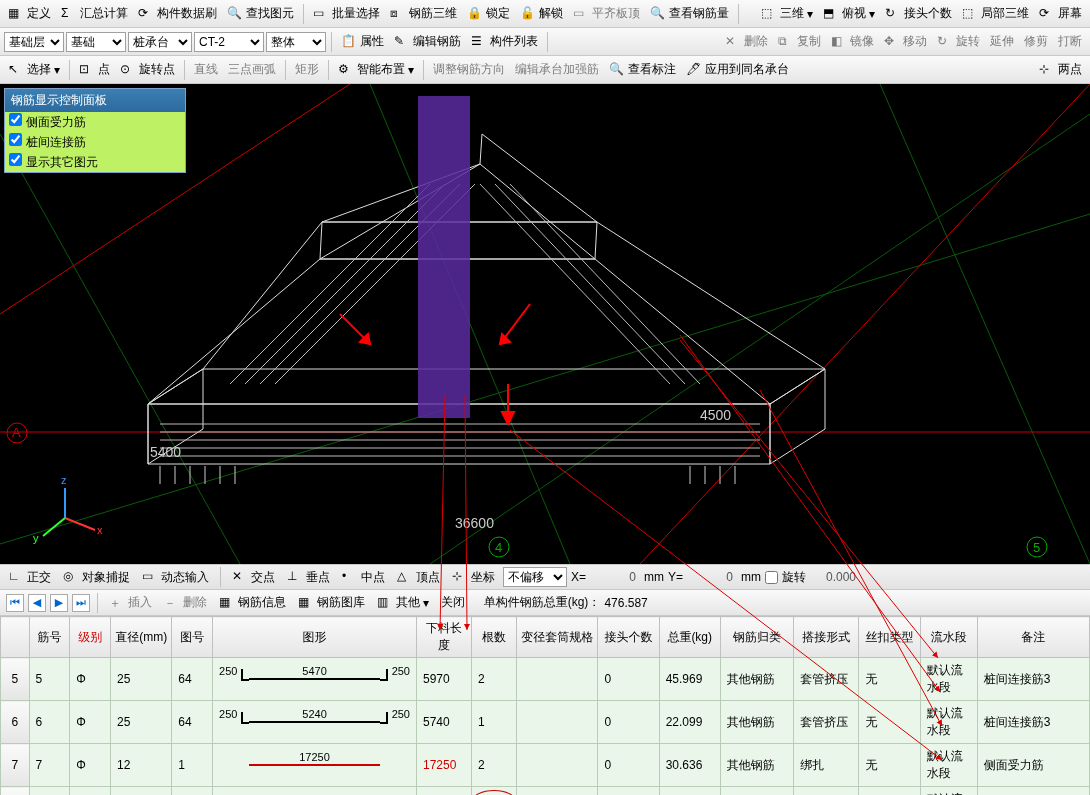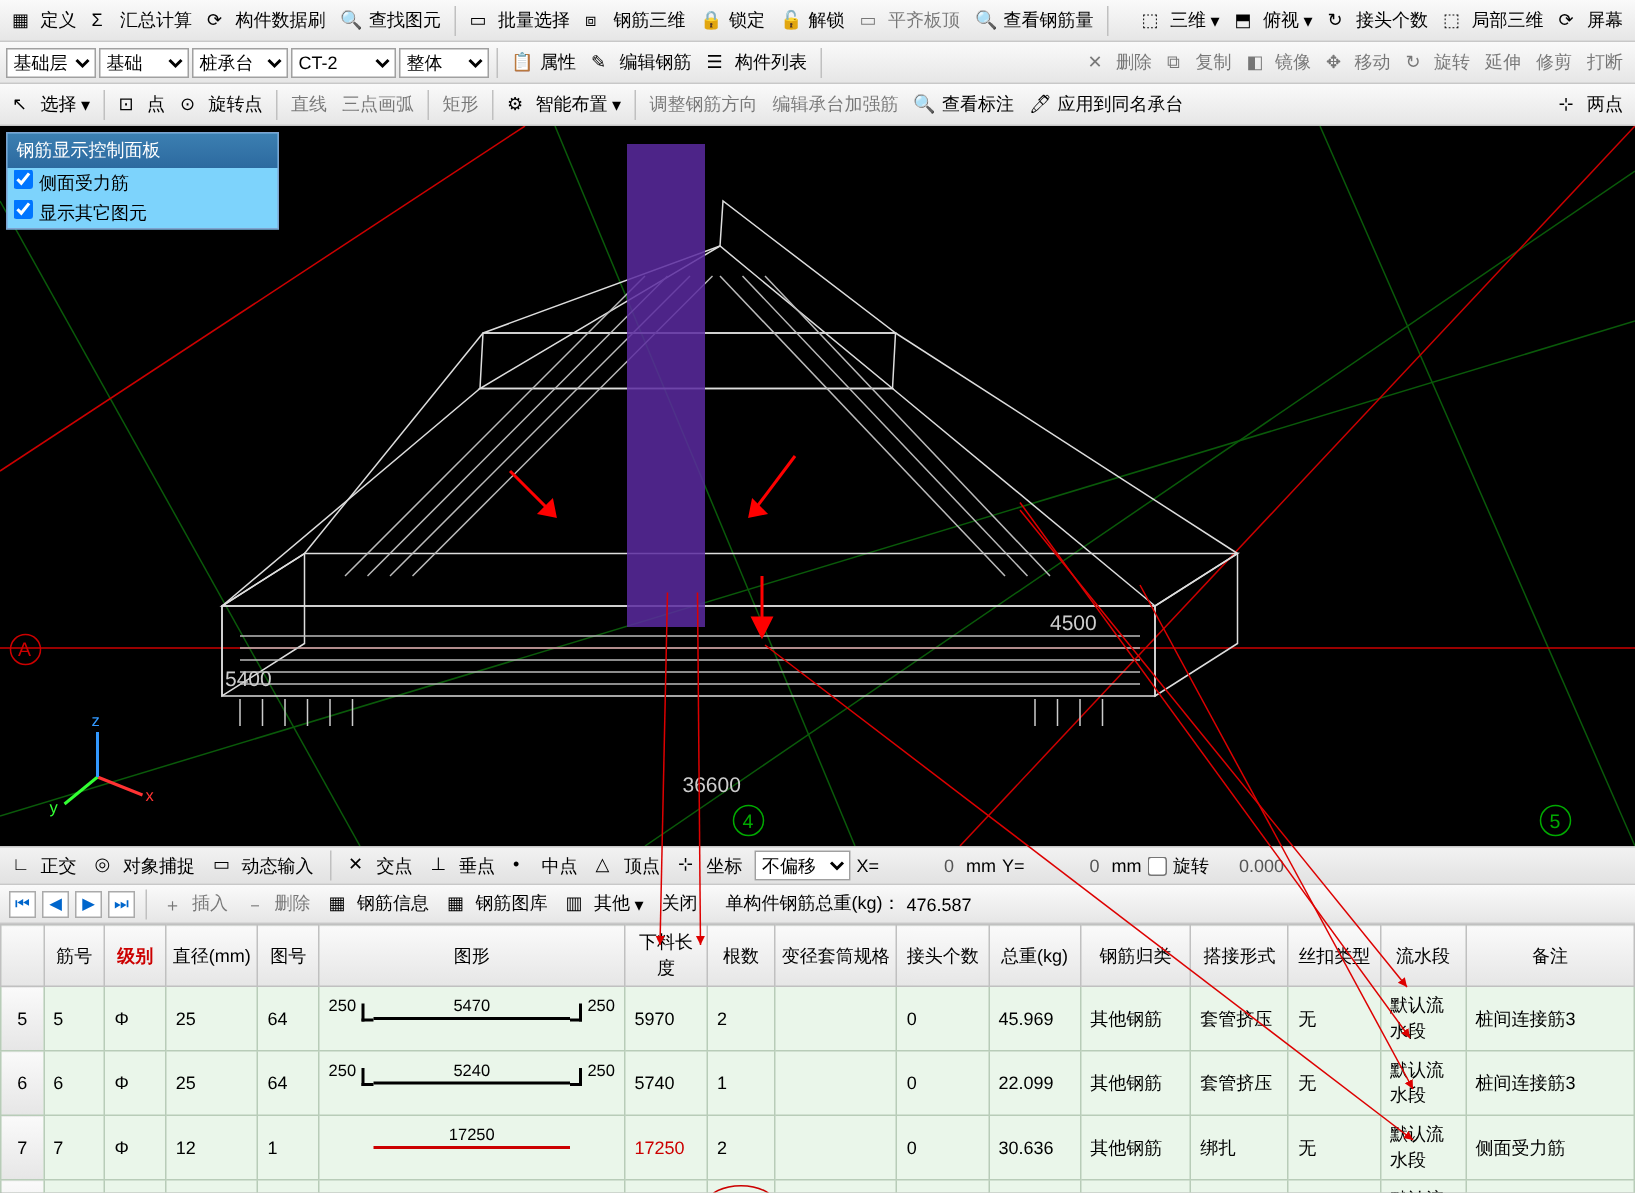--- a/index.html
+++ b/index.html
@@ -9,21 +9,21 @@
 .toolbar { display: flex; align-items: center; height: 28px; background: linear-gradient(#fafafa,#e6e6e6); border-bottom: 1px solid #c8c8c8; padding: 0 4px; font-size: 12px; gap: 2px; white-space: nowrap; overflow: hidden; }
 .tbtn { display: inline-flex; align-items: center; padding: 2px 4px; gap: 3px; cursor: pointer; border-radius: 2px; }
 .sep { width: 1px; height: 20px; background: #c0c0c0; margin: 0 3px; }
 .ico { width: 16px; height: 16px; display: inline-block; }
 .sel { height: 20px; font-size: 12px; border: 1px solid #a0a0a0; background: #fff; }
 
 
 #viewport { position: relative; width: 1090px; height: 480px; background: #000; overflow: hidden; }
 
 
-#panel { position: absolute; left: 4px; top: 88px; width: 182px; background: #7dd3fc; border: 1px solid #7da2ce; font-size: 12px; z-index: 30; }
+#panel { position: absolute; left: 4px; top: 88px; width: 182px; background: #bef264; border: 1px solid #7da2ce; font-size: 12px; z-index: 30; }
 #panel .hd { background: linear-gradient(#3c7fb1,#2c6aa0); color: #fff; padding: 3px 6px; font-size: 12px; }
 #panel label { display: block; padding: 1px 4px; }
 #panel input { margin-right: 4px; }
 
 
 #stat { display: flex; align-items: center; height: 26px; background: linear-gradient(#f2f2f2,#e2e2e2); border-top:1px solid #c8c8c8; border-bottom:1px solid #c8c8c8; font-size: 12px; padding: 0 4px; gap: 4px; }
 #stat .val { display:inline-block; min-width: 50px; text-align:right; padding: 0 4px; color:#555; }
 
 
 #rbtool { display:flex; align-items:center; height:26px; background: linear-gradient(#fafafa,#e6e6e6); border-bottom:1px solid #c8c8c8; font-size:12px; padding:0 6px; gap:4px;}
@@ -204,20 +204,21 @@
   <span class="tbtn">
       <span class="ico">⊹</span>
       <span>两点</span>
     </span>
 </div>
 
 <div id="panel">
   <div class="hd">钢筋显示控制面板</div>
   <div id="panelItems">
       <label><input type="checkbox" checked="" style="">侧面受力筋</label>
+      <label><input type="checkbox" checked="" style="">桩间连接筋</label>
       <label><input type="checkbox" checked="" style="">显示其它图元</label>
     </div>
 </div>
 
 <div id="viewport">
   <svg class="overlay" width="1090" height="480">
 
     <g stroke="#0a5a0a" stroke-width="1">
       <line x1="0" y1="50" x2="240" y2="480"></line>
       <line x1="370" y1="0" x2="570" y2="480"></line>
@@ -384,21 +385,21 @@
     </span>
   &nbsp;&nbsp;
   <span>单构件钢筋总重(kg)：</span><span>476.587</span>
 </div>
 
 <table id="grid">
   <thead>
       <tr id="gridHead">
         <th style="width: 28px;"></th>
         <th style="width: 40px;">筋号</th>
-        <th class="red" style="width: 40px; font-weight: bold;">级别</th>
+        <th class="red" style="width: 40px;">级别</th>
         <th style="width: 60px;">直径(mm)</th>
         <th style="width: 40px;">图号</th>
         <th style="width: 200px;">图形</th>
         <th style="width: 54px;">下料长度</th>
         <th style="width: 44px;">根数</th>
         <th style="width: 80px;">变径套筒规格</th>
         <th style="width: 60px;">接头个数</th>
         <th style="width: 60px; text-align: center;">总重(kg)</th>
         <th style="width: 72px;">钢筋归类</th>
         <th style="width: 64px;">搭接形式</th>

